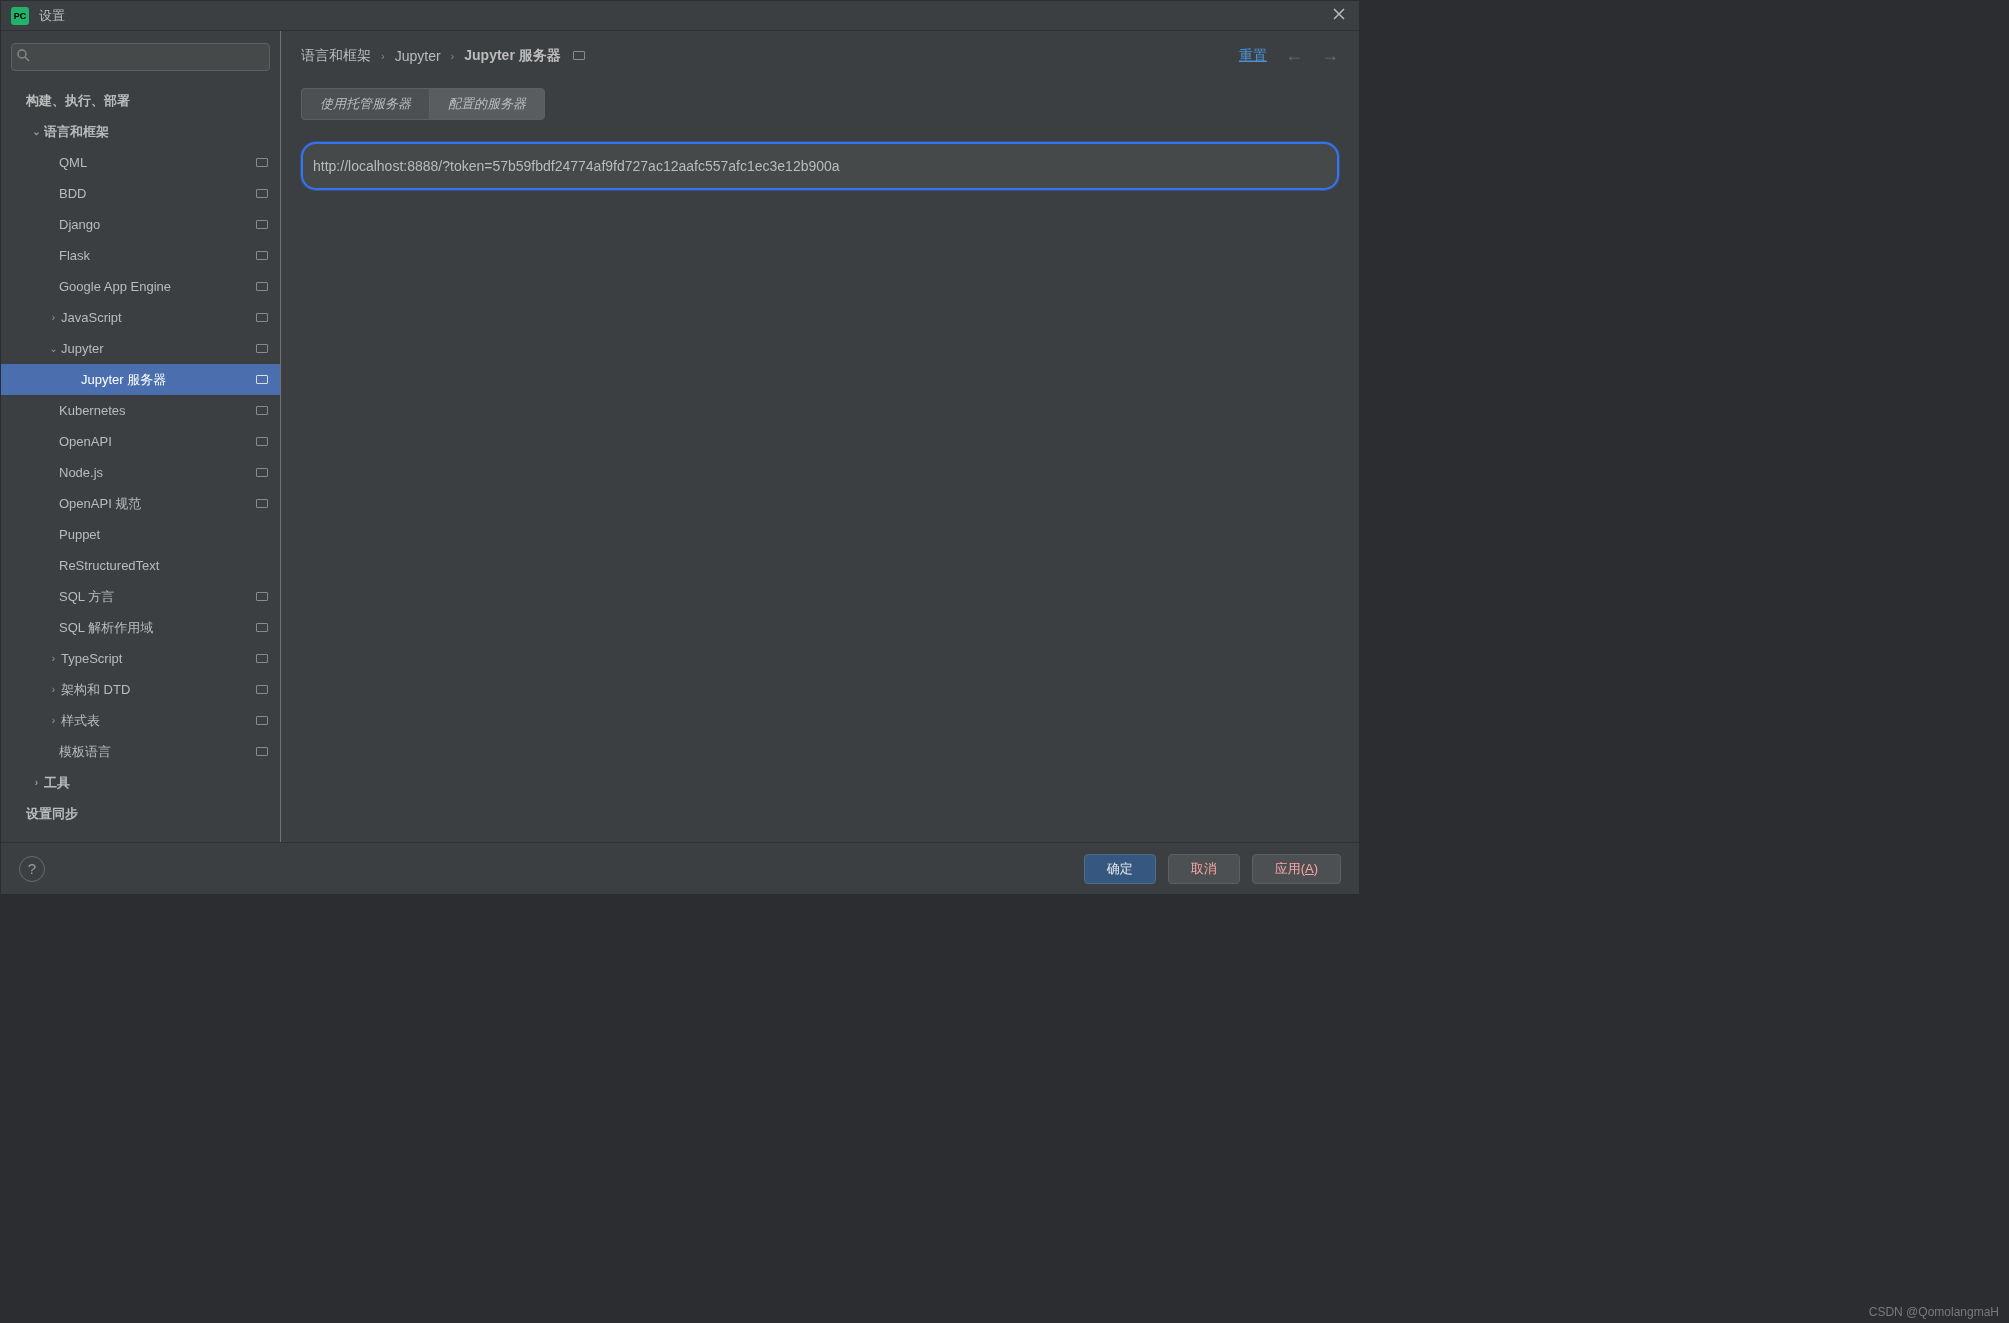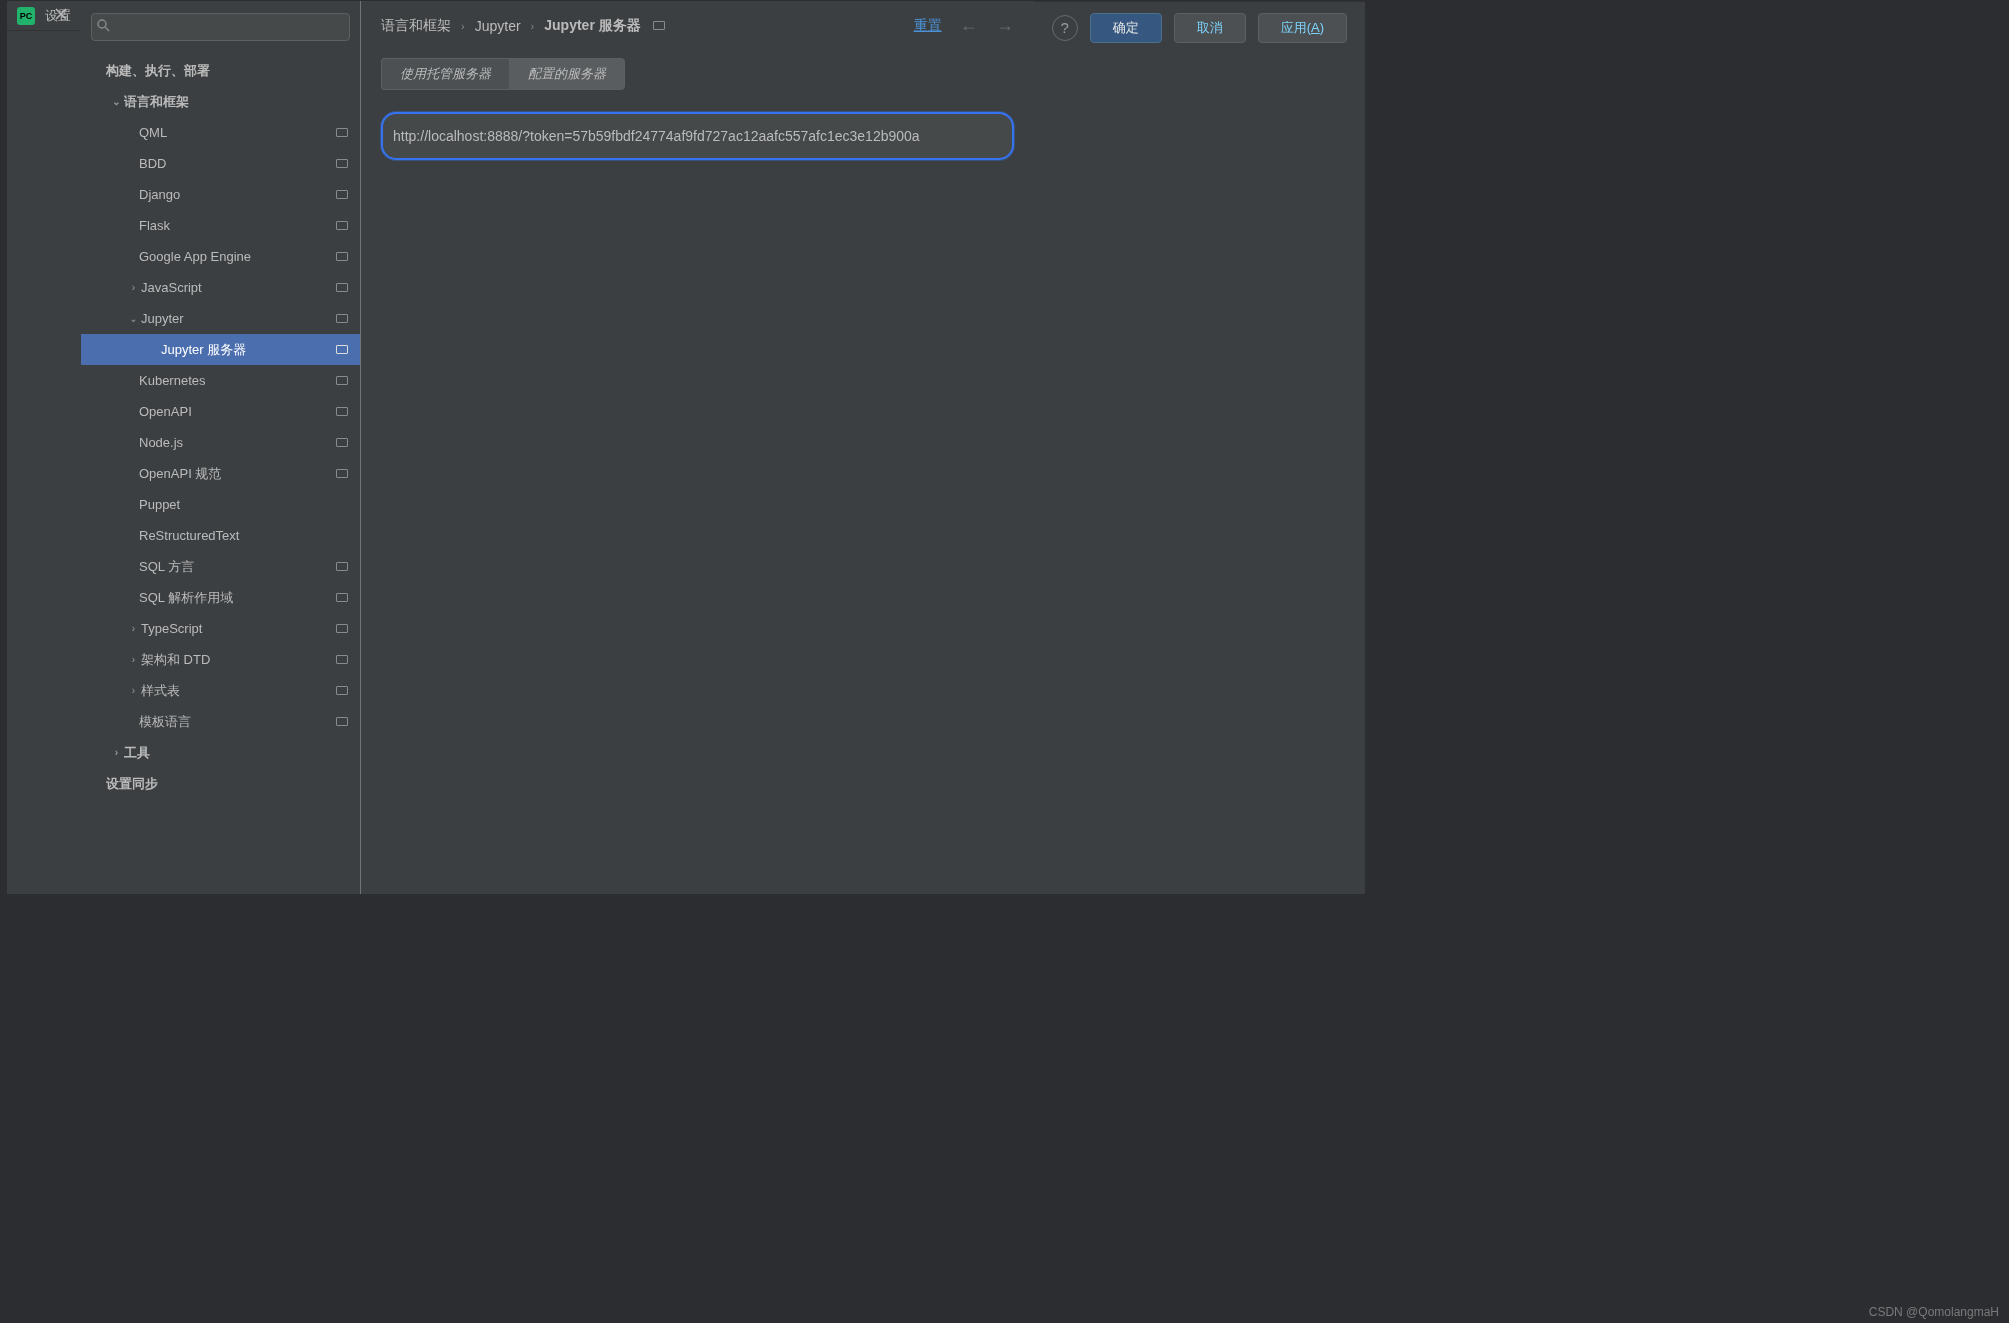--- a/index.html
+++ b/index.html
@@ -1,17 +1,17 @@
 <!DOCTYPE html>
 <html><head>
   <meta charset="utf-8">
   <style>
     * { margin: 0; padding: 0; box-sizing: border-box; font-family: "Microsoft YaHei", "Segoe UI", sans-serif; }
     body { background: #2b2d30; color: #bbbbbb; font-size: 13px; overflow: hidden; }
-    .window { width: 1360px; height: 895px; background: #3c3f41; display: flex; flex-direction: row; border: 1px solid #2b2d30; margin-left: 6px;}
+    .window { width: 1360px; height: 895px; background: #3c3f41; display: flex; flex-direction: column; border: 1px solid #2b2d30;}
     .titlebar { height: 30px; background: #3c3f41; display: flex; align-items: center; padding: 0 10px; position: relative; border-bottom: 1px solid #323232; }
     .titlebar .app-icon { width: 18px; height: 18px; background: #21b36b; border-radius: 3px; margin-right: 10px; display:flex; align-items:center; justify-content:center; font-size:12px; color:#000; font-weight:bold;}
     .titlebar .title { color: #bbbbbb; font-size: 13px; }
     .titlebar .close { position: absolute; right: 8px; top: 5px; width: 20px; height: 20px; cursor: pointer; color:#bbbbbb;}
     .body { flex: 1; display: flex; overflow: hidden; }
     .sidebar { width: 280px; background: #3c3f41; display: flex; flex-direction: column; border-right: 1px solid #737373; }
     .search-wrap { padding: 12px 10px 10px 10px; }
     .search-input { width: 100%; height: 28px; background: #45494a; border: 1px solid #5e6060; border-radius: 4px; color: #bbbbbb; padding: 0 24px 0 22px; font-size: 13px; }
     .search-wrap { position: relative; }
     .search-icon { position: absolute; left: 16px; top: 18px; color: #888; font-size: 12px; }
@@ -40,21 +40,21 @@
     .tab-group { display: flex; margin-top: 22px; font-style: italic; }
     .tab { padding: 6px 18px; background: #4c5052; border: 1px solid #5e6060; color: #bbbbbb; cursor: pointer; font-size:13px; border-radius:0;}
     .tab:first-child { border-radius: 4px 0 0 4px; border-right:none;}
     .tab:last-child { border-radius: 0 4px 4px 0; }
     .tab.active { background: #5a5d5f; }
     .url-input-wrap { margin-top: 22px; }
     .url-input { width: 100%; height: 48px; background: #45494a; border: 2px solid #3574f0; border-radius: 15px; color: #bbbbbb; padding: 0 10px; font-size: 14px; outline: none; box-shadow: 0 0 0 1px rgba(53,116,240,0.35);}
     .footer { height: 52px; background: #3c3f41; border-top: 1px solid #323232; display: flex; align-items: center; padding: 0 18px; }
     .help-btn { width: 26px; height: 26px; border-radius: 50%; border: 1.5px solid #6a6a6a; color: #9a9a9a; display: flex; align-items: center; justify-content: center; font-size: 15px; cursor: pointer; }
     .footer .spacer { flex: 1; }
-    .btn { height: 30px; padding: 0 22px; border-radius: 4px; font-size: 13px; cursor: pointer; margin-left: 12px; border:1px solid #5e6060; background:#4c5052; color:#7dd3fc;}
+    .btn { height: 30px; padding: 0 22px; border-radius: 4px; font-size: 13px; cursor: pointer; margin-left: 12px; border:1px solid #5e6060; background:#4c5052; color:#fca5a5;}
     .btn.primary { background: #365880; border-color: #4c708c; color: #e8e8e8; }
     .watermark { position: fixed; bottom: 4px; right: 10px; font-size: 12px; color: #7a7a7a; }
     .tree::-webkit-scrollbar { width: 8px; }
     .tree::-webkit-scrollbar-thumb { background: #5a5a5a; border-radius:4px;}
     .underline { text-decoration: underline; }
     .outer { position:relative; width:1360px; height:895px;}
   </style>
 </head>
 <body>
 

